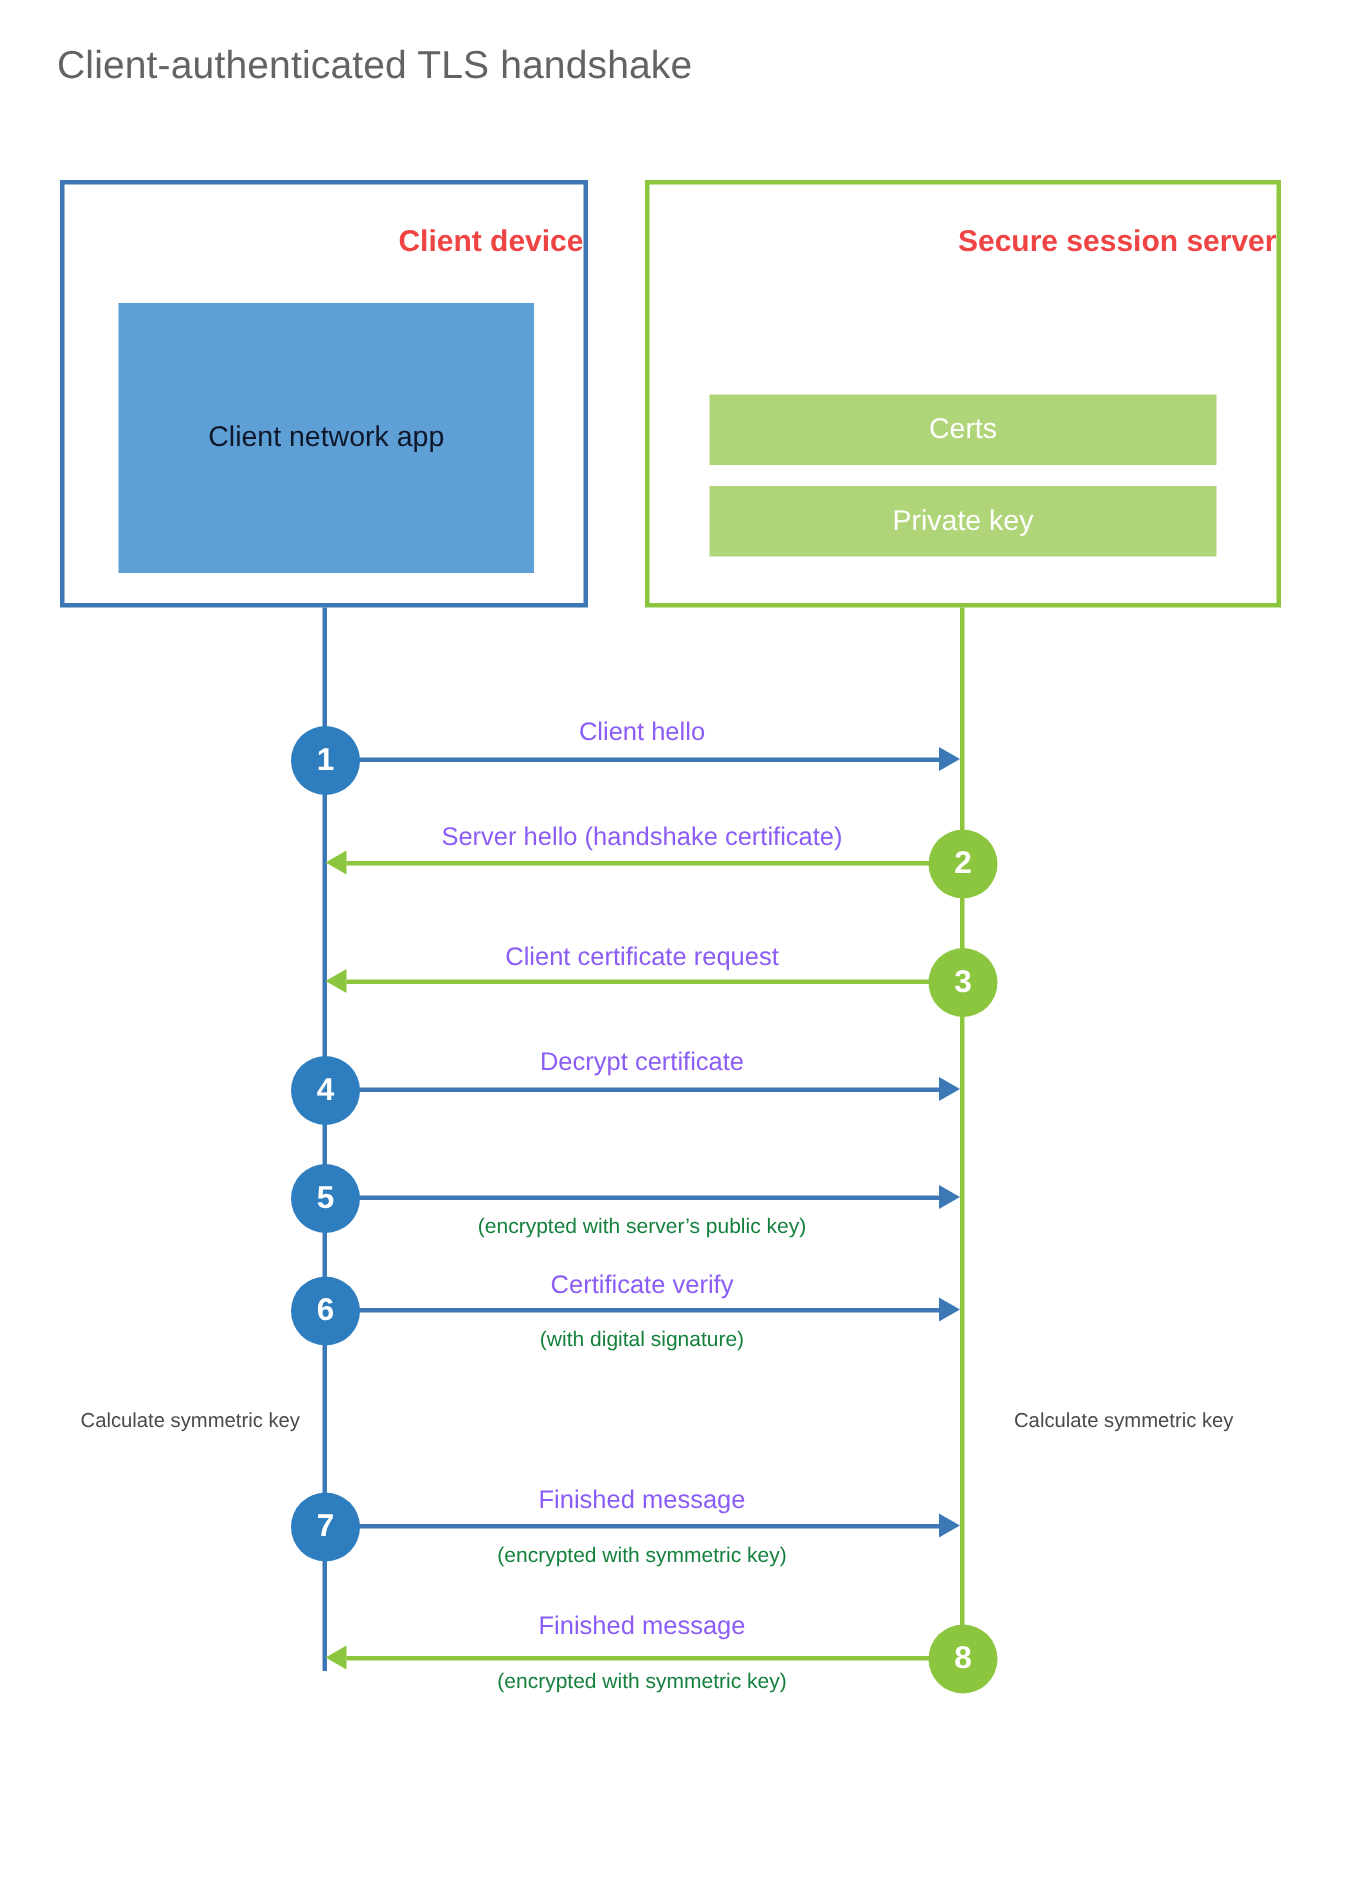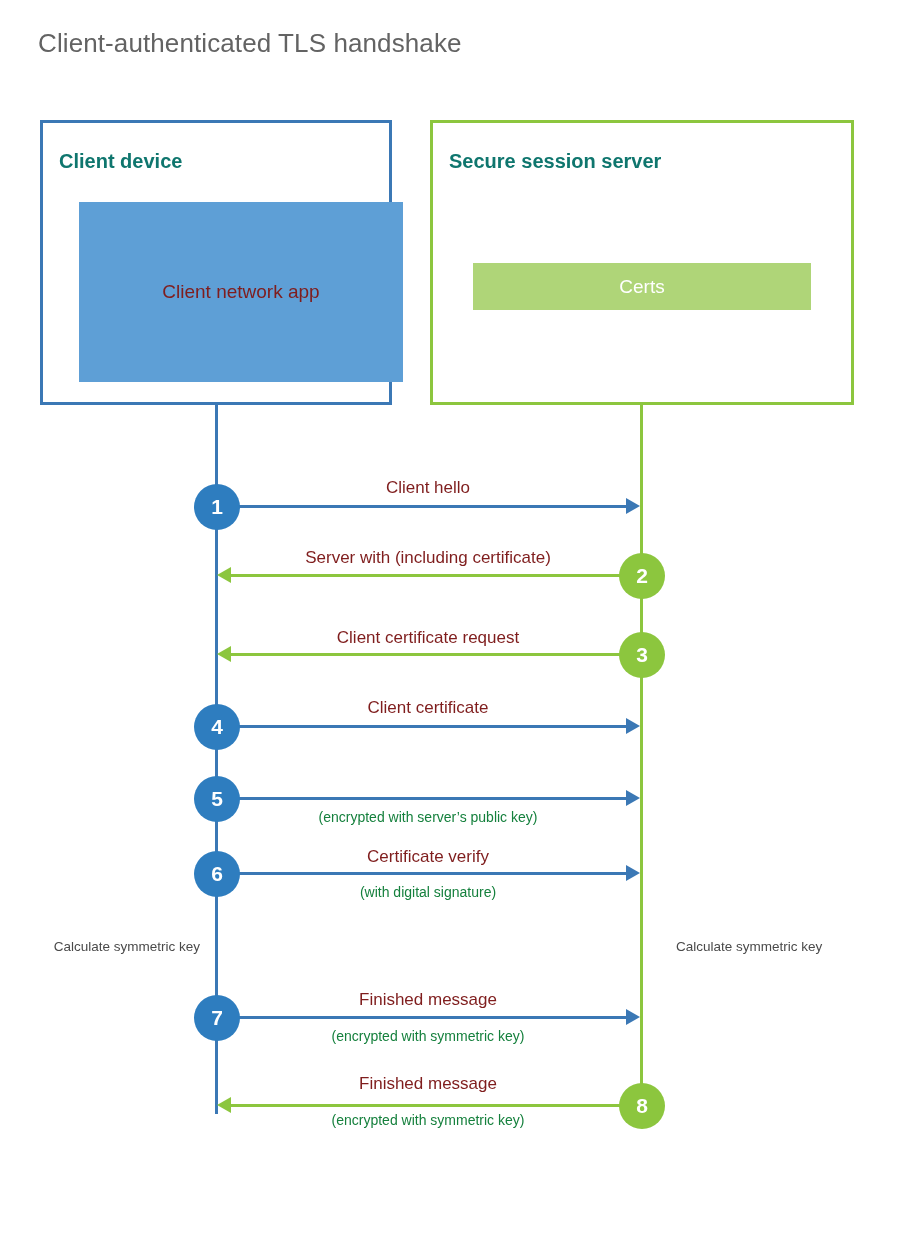--- a/index.html
+++ b/index.html
@@ -51,35 +51,34 @@
     top: 120px;
     width: 424px;
     height: 285px;
     border: 3px solid #8cc63e;
   }
   .actor-title {
     position: absolute;
     top: 27px;
     left: 0;
     width: 100%;
-    text-align: left;
+    text-align: right;
     font-size: 20px;
     font-weight: bold;
-    color: #0f766e;
-    padding-left: 16px;
+    color: #ef4444;
   }
   
   #client-app {
     position: absolute;
     left: 36px;
     top: 79px;
-    width: 324px;
+    width: 277px;
     height: 180px;
     background: #5e9fd6;
-    color: #7f1d1d;
+    color: #0f172a;
     font-size: 19px;
     display: flex;
     align-items: center;
     justify-content: center;
     text-align: center;
     line-height: 1.25;
     box-sizing: border-box;
     padding: 0 12px;
   }
   
@@ -154,21 +153,21 @@
     justify-content: center;
   }
   .step-circle.client-side { background: #2e7dbf; }
   .step-circle.server-side { background: #8cc63e; }
 
   
   .msg-label {
     position: absolute;
     text-align: center;
     font-size: 17px;
-    color: #7f1d1d;
+    color: #8b5cf6;
     white-space: nowrap;
   }
   .msg-sublabel {
     position: absolute;
     text-align: center;
     font-size: 14px;
     color: #15803d;
     white-space: nowrap;
   }
 
@@ -206,41 +205,42 @@
   <div id="page-title">Client-authenticated TLS handshake</div>
 
   <div class="actor-box" id="client-box">
     <div class="actor-title">Client device</div>
     <div id="client-app">Client network app</div>
   </div>
 
   <div class="actor-box" id="server-box">
     <div class="actor-title">Secure session server</div>
     <div class="server-bar" id="server-bar-1">Certs</div>
+    <div class="server-bar" id="server-bar-2">Private key</div>
   </div>
 
   <div class="lifeline" id="client-lifeline"></div>
   <div class="lifeline" id="server-lifeline"></div>
 
   <div class="msg-label" style="left:218px; top:478px; width:420px;">Client hello</div>
   <div class="msg-line to-server" style="left:217px; top:505px; width:409px;"></div>
   <div class="arrowhead right" style="left:626px; top:498px;"></div>
   <div class="step-circle client-side" style="left:194px; top:484px;">1</div>
 
-  <div class="msg-label" style="left:218px; top:548px; width:420px;">Server with (including certificate)</div>
+  <div class="msg-label" style="left:218px; top:548px; width:420px;">Server hello (handshake certificate)</div>
   <div class="msg-line to-client" style="left:231px; top:574px; width:411px;"></div>
   <div class="arrowhead left" style="left:217px; top:567px;"></div>
   <div class="step-circle server-side" style="left:619px; top:553px;">2</div>
 
   <div class="msg-label" style="left:218px; top:628px; width:420px;">Client certificate request</div>
   <div class="msg-line to-client" style="left:231px; top:653px; width:411px;"></div>
   <div class="arrowhead left" style="left:217px; top:646px;"></div>
   <div class="step-circle server-side" style="left:619px; top:632px;">3</div>
 
-  <div class="msg-label" style="left:218px; top:698px; width:420px;">Client certificate</div>
+  <div class="msg-label" style="left:218px; top:698px; width:420px;">Decrypt certificate</div>
   <div class="msg-line to-server" style="left:217px; top:725px; width:409px;"></div>
   <div class="arrowhead right" style="left:626px; top:718px;"></div>
   <div class="step-circle client-side" style="left:194px; top:704px;">4</div>
 
   <div class="msg-line to-server" style="left:217px; top:797px; width:409px;"></div>
   <div class="arrowhead right" style="left:626px; top:790px;"></div>
   <div class="msg-sublabel" style="left:218px; top:809px; width:420px;">(encrypted with server’s public key)</div>
   <div class="step-circle client-side" style="left:194px; top:776px;">5</div>
 
   <div class="msg-label" style="left:218px; top:847px; width:420px;">Certificate verify</div>

